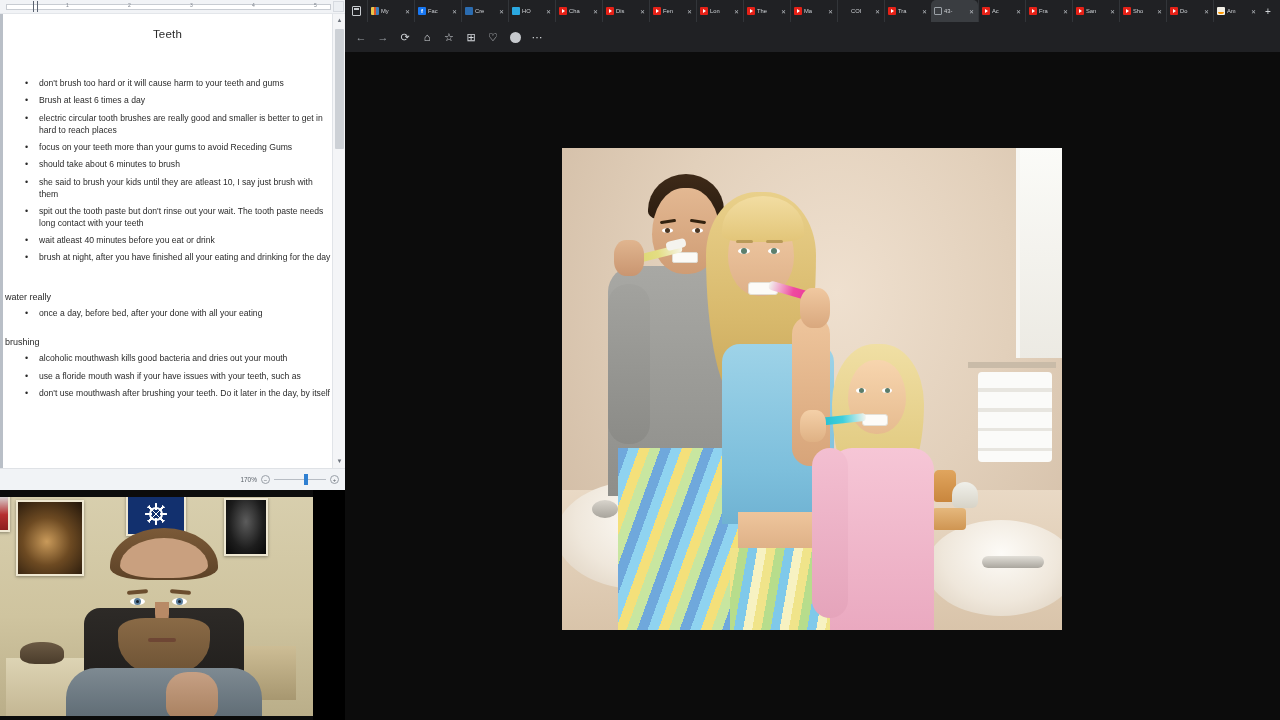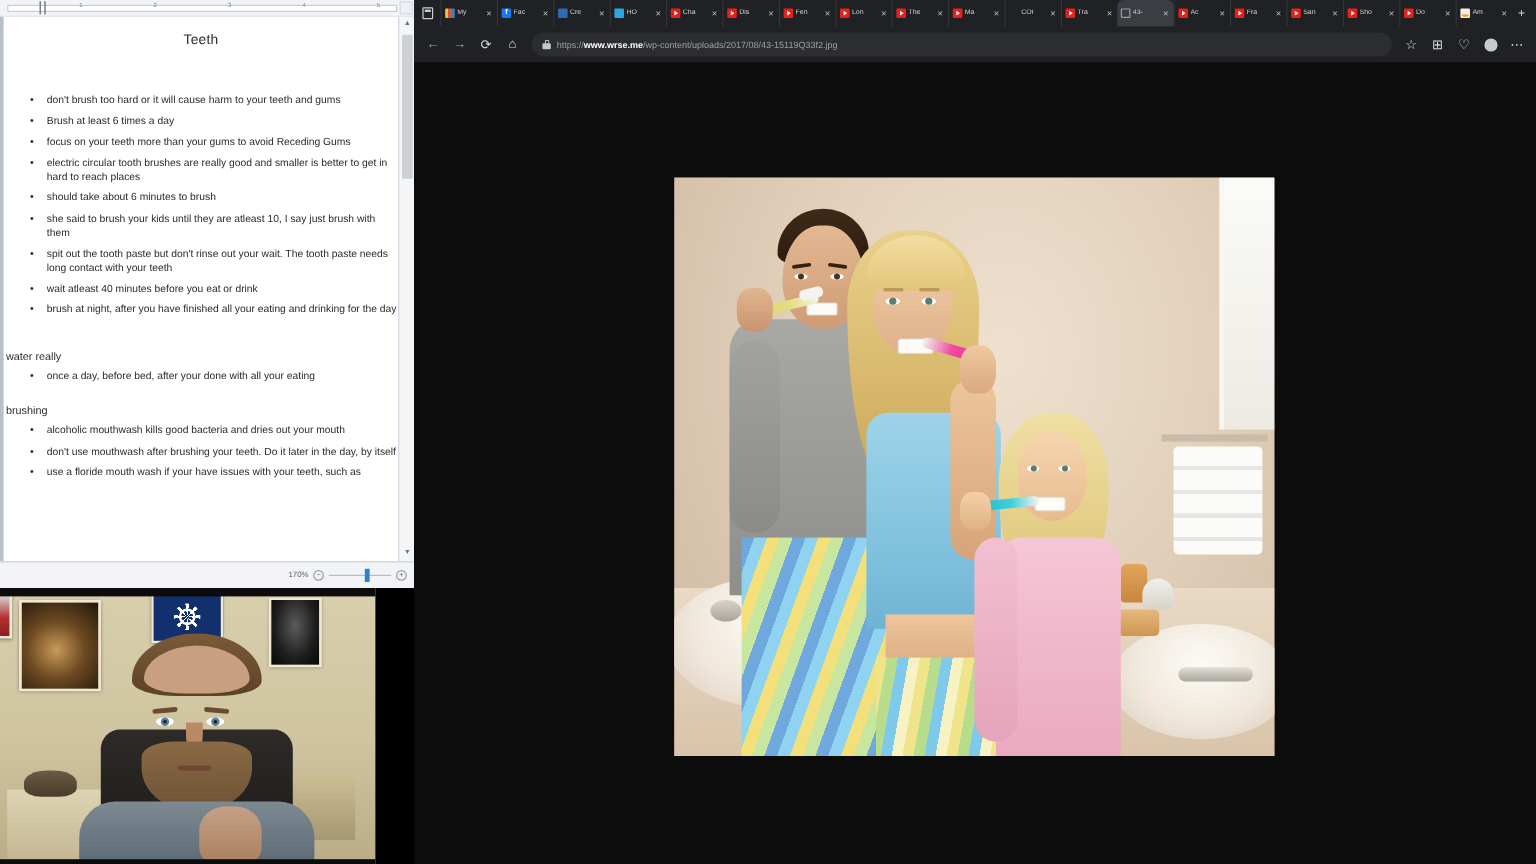--- a/index.html
+++ b/index.html
@@ -602,43 +602,43 @@
       <div class="indent-marker"></div>
       <div class="corner"></div>
     </div>
 
     <div id="doc-page">
       <div id="doc-title">Teeth</div>
 
       <ul class="doc-list" id="list-main">
         <li>don't brush too hard or it will cause harm to your teeth and gums</li>
         <li>Brush at least 6 times a day</li>
+        <li>electric circular tooth brushes are really good and smaller is better to get in hard to reach places</li>
         <li>focus on your teeth more than your gums to avoid Receding Gums</li>
-        <li>electric circular tooth brushes are really good and smaller is better to get in hard to reach places</li>
         <li>should take about 6 minutes to brush</li>
         <li>she said to brush your kids until they are atleast 10, I say just brush with them</li>
         <li>spit out the tooth paste but don't rinse out  your wait.  The tooth paste needs long contact with your teeth</li>
         <li>wait atleast 40 minutes before you eat or drink</li>
         <li>brush at night, after you have finished all your eating and drinking for the day</li>
       </ul>
 
       <div class="gap-lg"></div>
 
       <div class="doc-section-head">water really</div>
       <ul class="doc-list" id="list-flosser">
         <li>once a day, before bed, after your done with all your eating</li>
       </ul>
 
       <div class="gap-md"></div>
 
       <div class="doc-section-head">brushing</div>
       <ul class="doc-list" id="list-mouthwash">
         <li>alcoholic mouthwash kills good bacteria and dries out your mouth</li>
+        <li>use a floride mouth wash if your have issues with your teeth, such as</li>
         <li>don't use mouthwash after brushing your teeth.  Do it later in the day, by itself</li>
-        <li>use a floride mouth wash if your have issues with your teeth, such as</li>
       </ul>
     </div>
 
     <div id="doc-vscroll">
       <div class="arrow up">▲</div>
       <div class="thumb"></div>
       <div class="arrow dn">▼</div>
     </div>
 
     <div id="doc-status">
@@ -794,27 +794,20 @@
       <div class="wctl"></div>
 
     </div>
 
     <div id="toolbar">
       <div class="tbtn">←</div>
       <div class="tbtn">→</div>
       <div class="tbtn enabled">⟳</div>
       <div class="tbtn enabled">⌂</div>
 
-      <div id="omnibox">
-        <span id="lock-icon">
-          <span class="shackle"></span>
-          <span class="body"></span>
-        </span>
-        <span id="url-text"><span class="u-scheme">https://</span><span class="u-host">www.wrse.me</span><span class="u-path">/wp-content/uploads/2017/08/43-15119Q33f2.jpg</span></span>
-      </div>
 
       <div class="tbtn enabled">☆</div>
       <div class="tbtn enabled">⊞</div>
       <div class="tbtn enabled">♡</div>
       <div class="tbtn enabled">
         <span style="display:inline-block;width:11px;height:11px;border-radius:50%;background:#c6c9cd;"></span>
       </div>
       <div class="tbtn enabled">⋯</div>
     </div>
 

